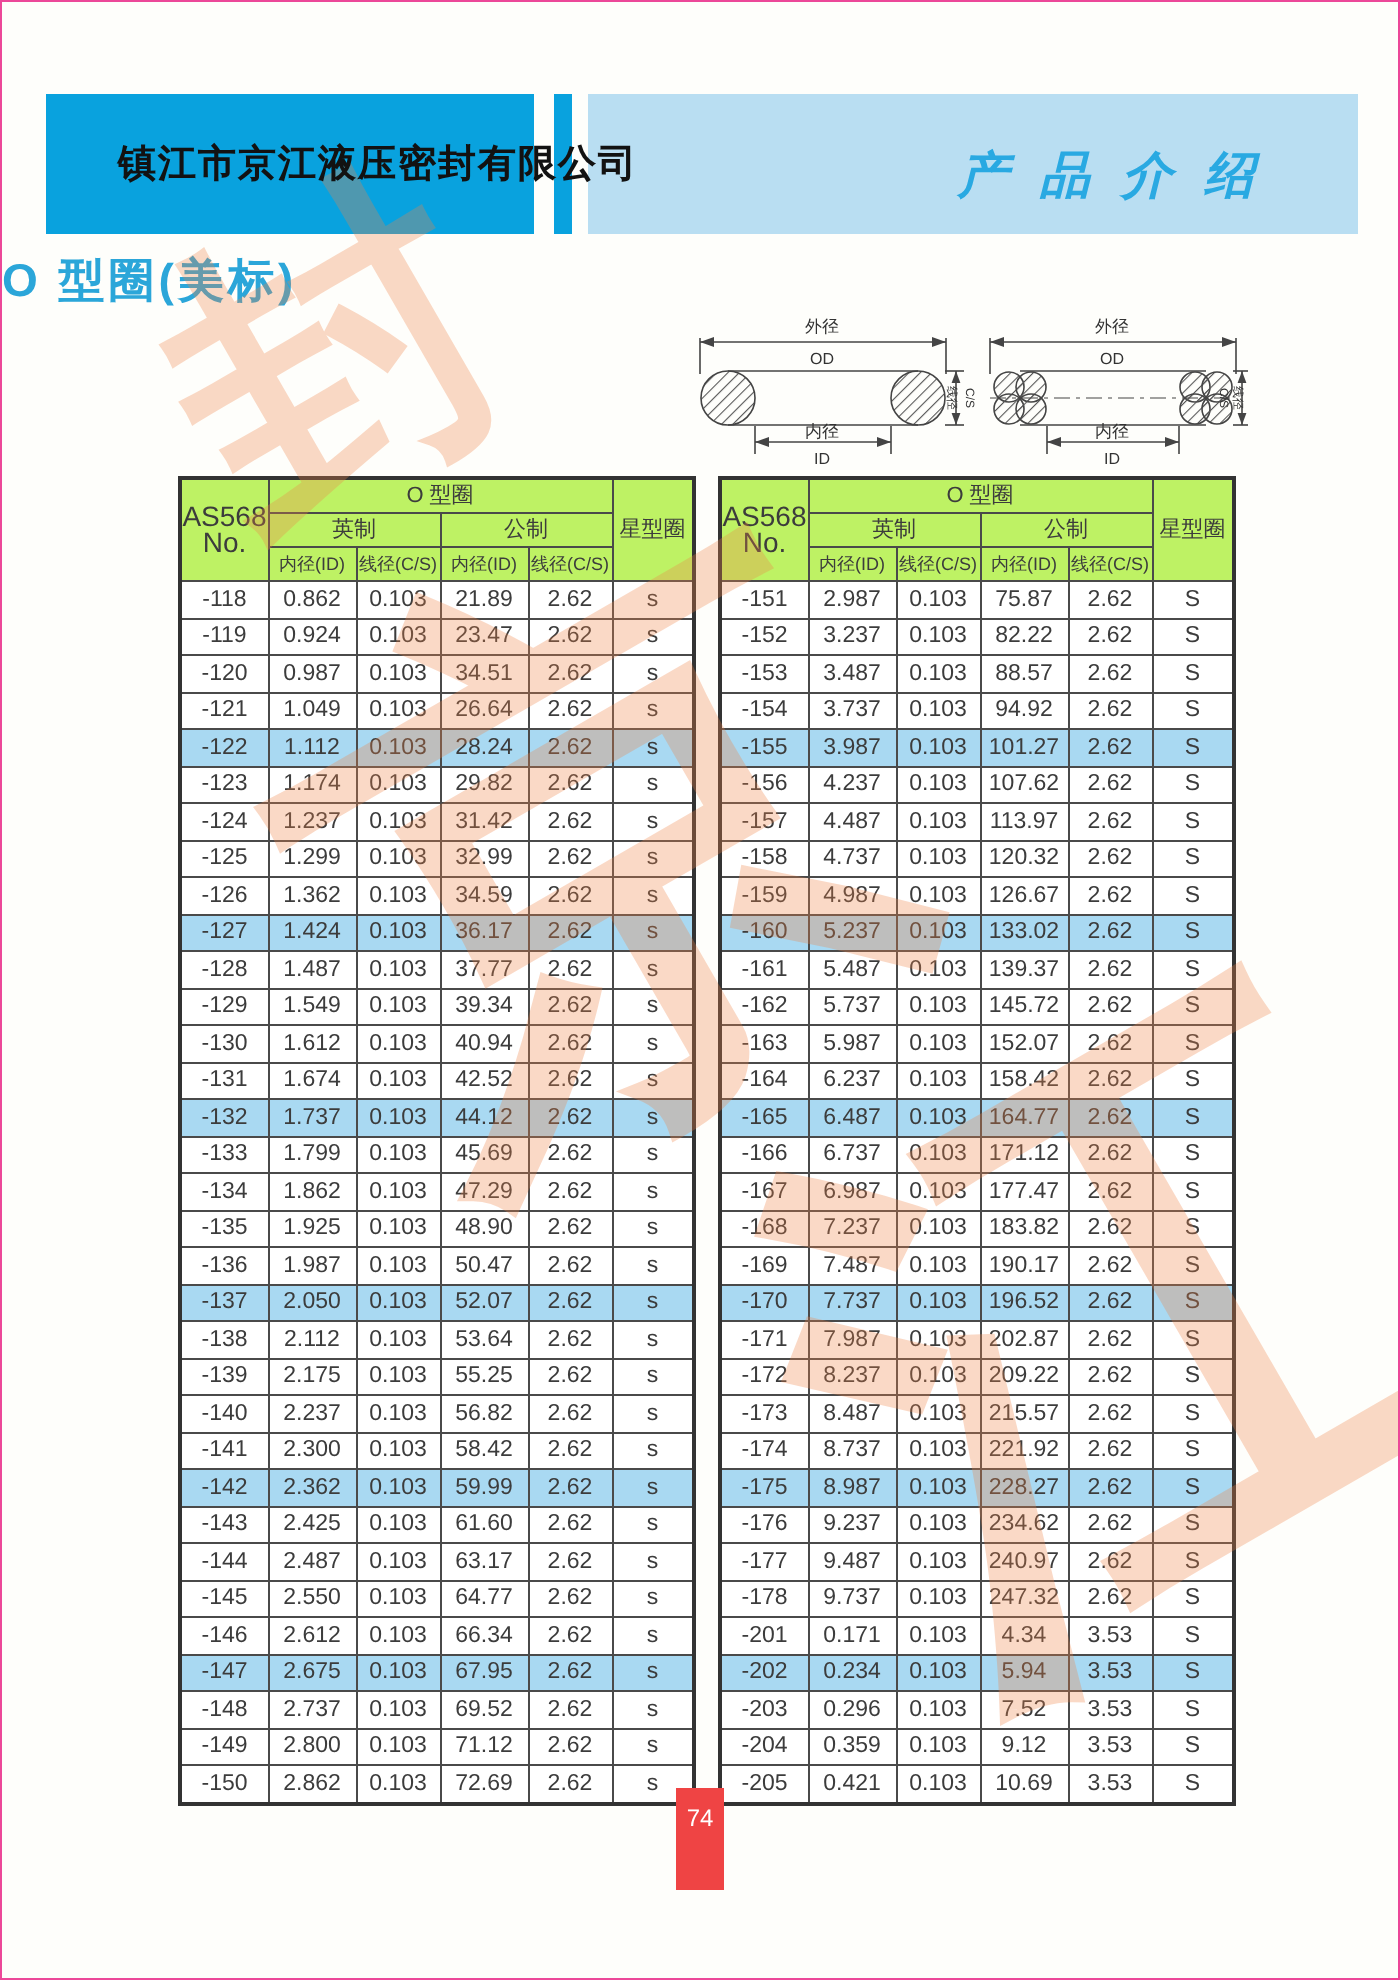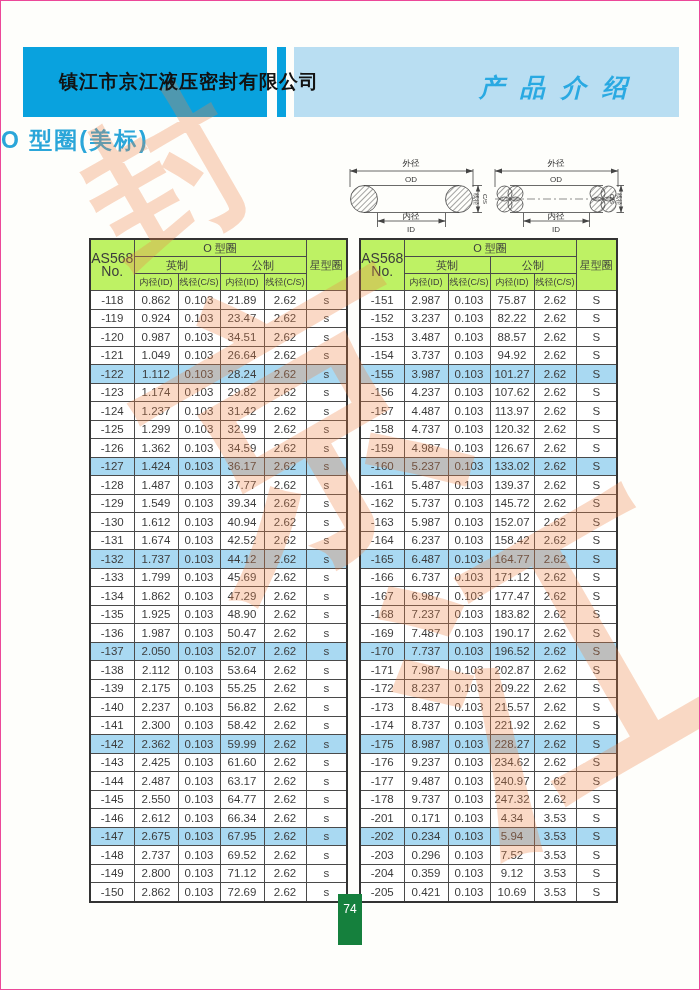--- a/index.html
+++ b/index.html
@@ -38,21 +38,21 @@
   col.c1{width:44px;} col.c2{width:44px;} col.c3{width:42px;}
   col.c4{width:44px;} col.c5{width:42px;} col.c6{width:41px;}
 
   
   .wm{position:absolute;z-index:2;pointer-events:none;color:#ef8347;opacity:0.30;
       font-weight:bold;font-family:"DejaVu Serif",serif;line-height:1;}
   .wm1{left:85px;top:95px;font-size:160px;transform:rotate(-30deg);}
   .wm2{left:150px;top:270px;font-size:300px;transform:rotate(-30deg);}
   .wm3{left:400px;top:500px;font-size:320px;transform:rotate(-30deg);}
 
-  .page-num{position:absolute;left:337px;top:893px;width:24px;height:51px;background:#15803d;
+  .page-num{position:absolute;left:337px;top:893px;width:24px;height:51px;background:#ef4444;
       color:#ffffff;font-size:12px;text-align:center;line-height:30px;z-index:4;}
 </style>
 </head>
 <body>
 
 <div class="page">
 
   <div class="band-dark"></div>
   <div class="band-stripe"></div>
   <div class="band-light"></div>

